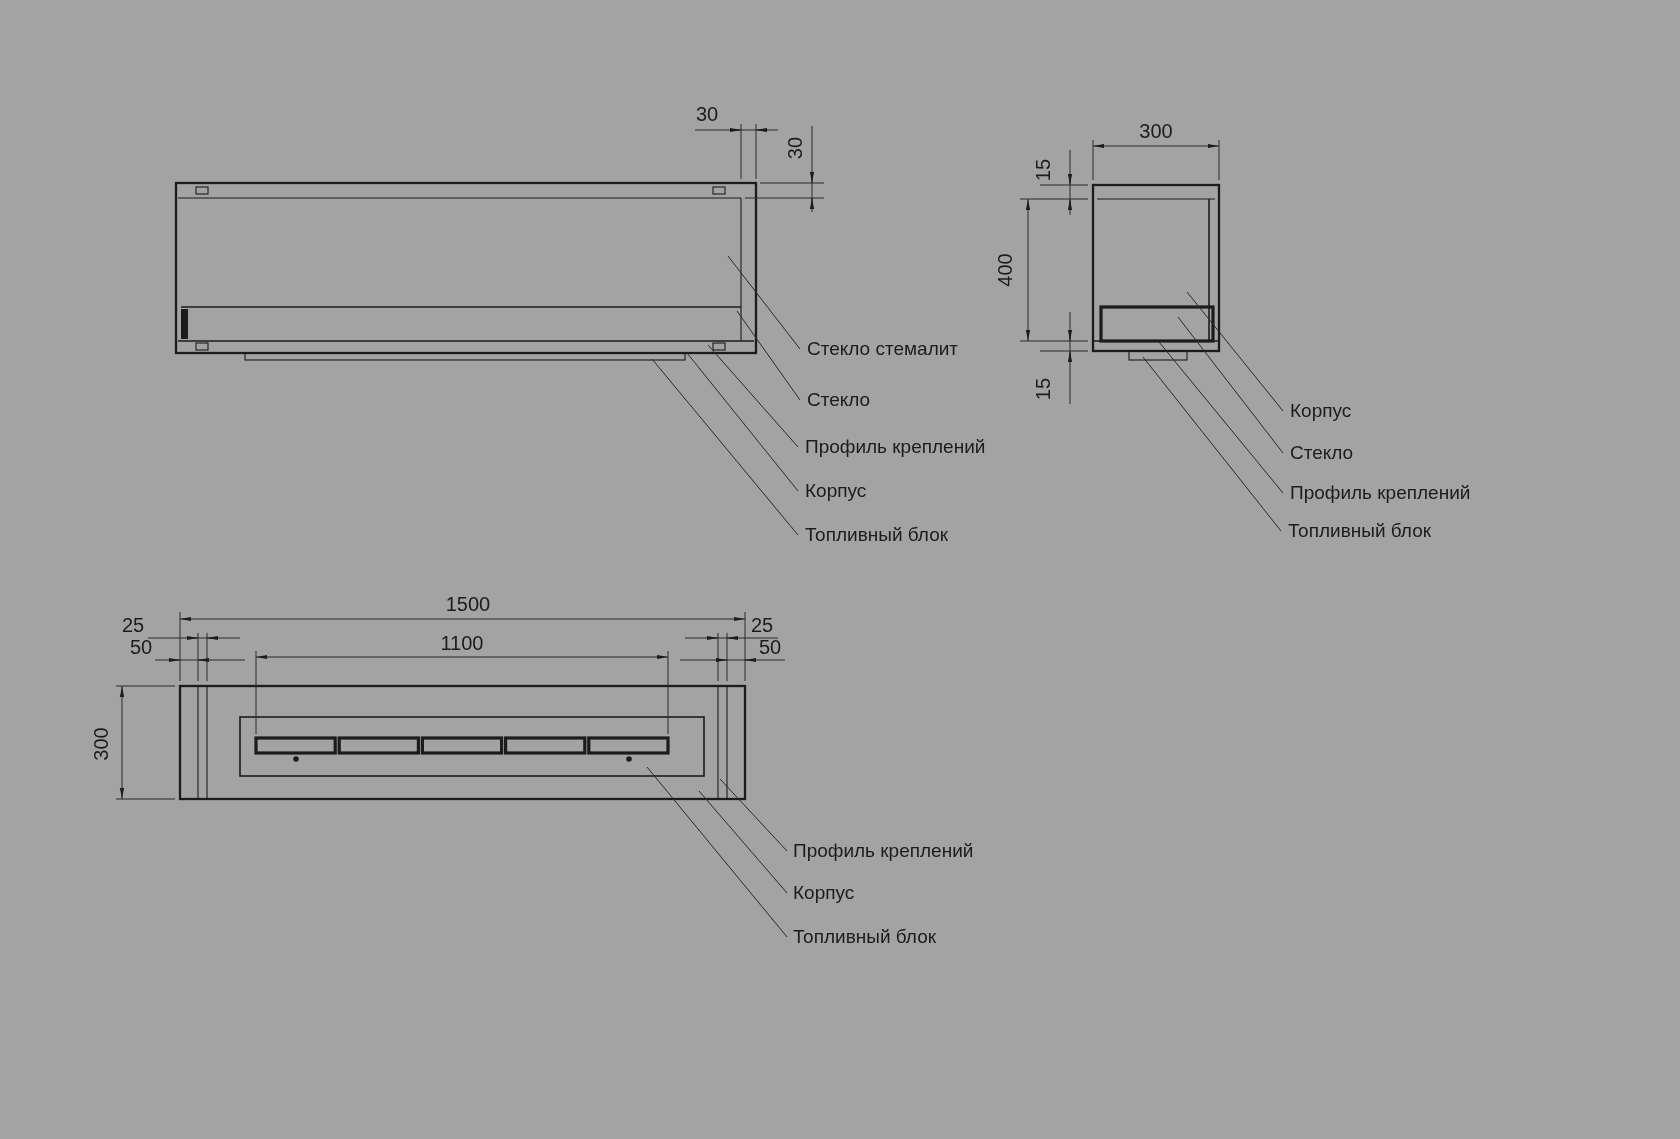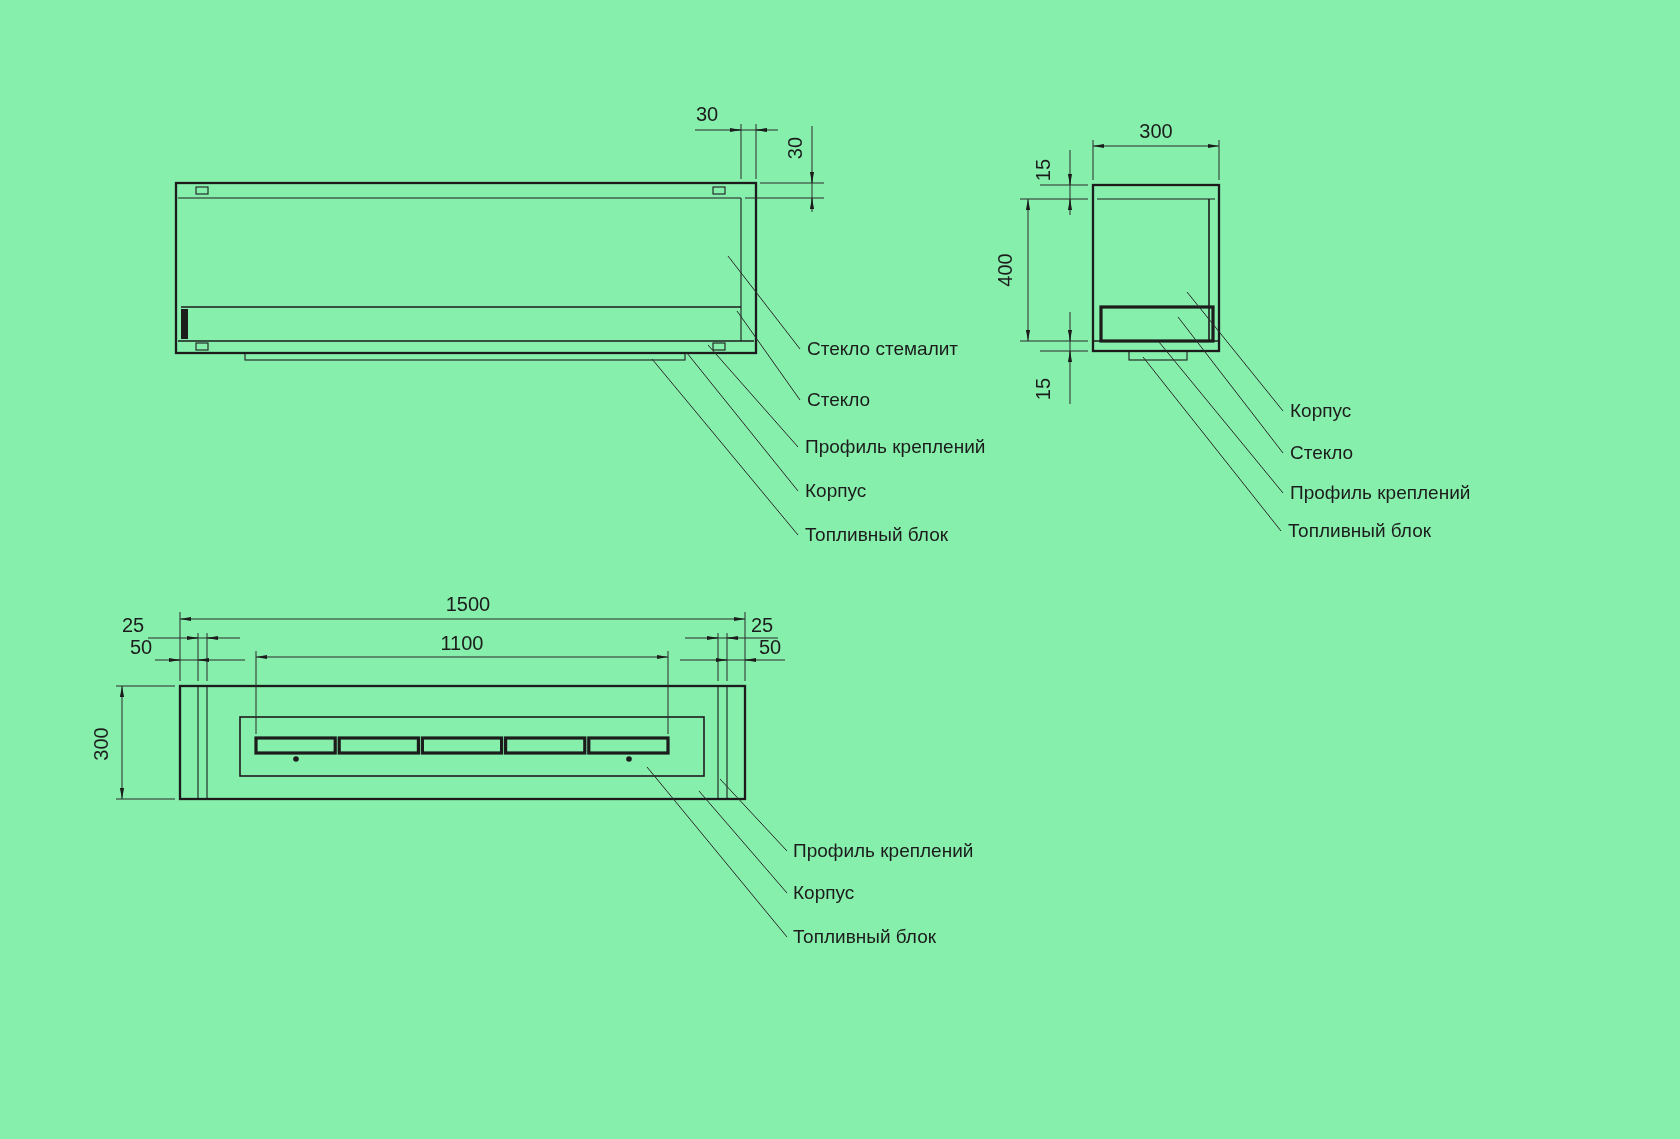--- a/index.html
+++ b/index.html
@@ -4,21 +4,21 @@
 <style>
   html, body {
     margin: 0;
     padding: 0;
     background: #ffffff;
   }
   #stage {
     position: relative;
     width: 1680px;
     height: 1139px;
-    background: #86efac;
+    background: #a3a3a3;
     font-family: "Liberation Sans", "DejaVu Sans", sans-serif;
   }
   svg { display: block; }
 
   .geo        { stroke: #1c1c1c; fill: none; }
   .ln-thin    { stroke-width: 1.1; }
   .ln-med     { stroke-width: 1.6; }
   .ln-bold    { stroke-width: 2.3; }
   .ln-heavy   { stroke-width: 3.2; }
   .fill-dark  { fill: #1c1c1c; stroke: none; }

